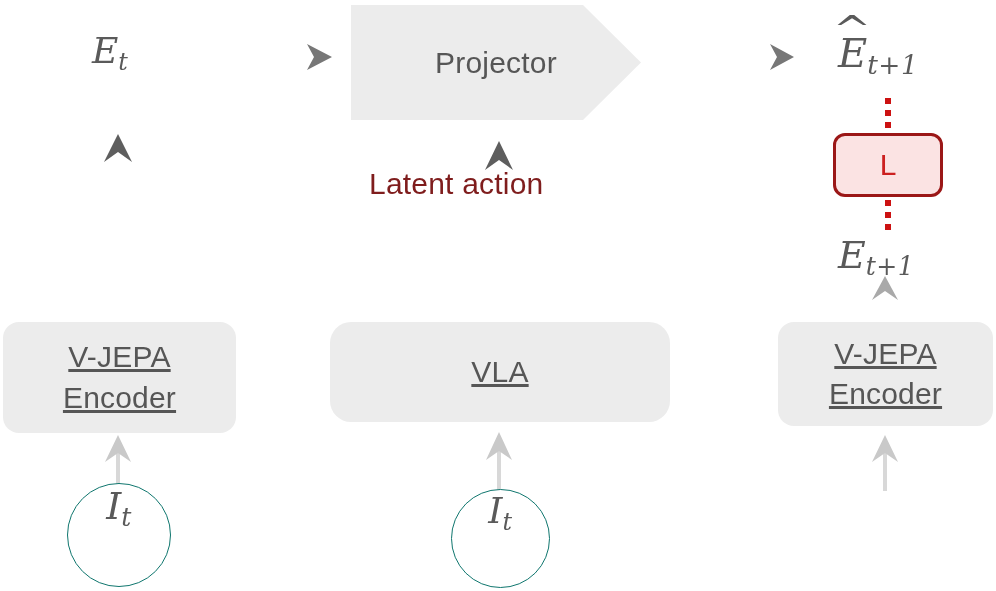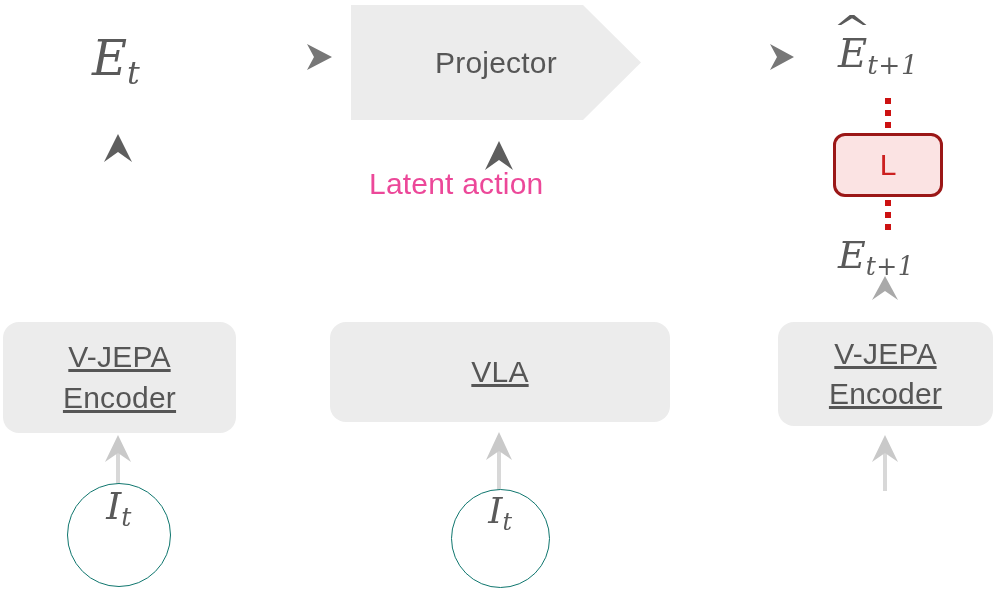--- a/index.html
+++ b/index.html
@@ -93,21 +93,21 @@
     left: 48%;
     top: -0.50em;
     transform: translateX(-50%) scaleX(1.25);
     font-style: normal;
     font-size: 0.92em;
     line-height: 1;
   }
 
   
   .plain-label {
-    color: #ec4899;
+    color: #7f1d1d;
     font-family: "Liberation Sans", sans-serif;
     font-size: 30px;
     line-height: 1.28;
     letter-spacing: 0.2px;
     white-space: nowrap;
   }
 
   
   .loss-box {
     background: #fbe3e3;
@@ -198,21 +198,21 @@
     </g>
   </svg>
 
   <div class="abs projector-wrap" style="left:351px; top:5px; width:290px; height:115px;">
     <svg width="290" height="115">
       <polygon points="0,0 232,0 290,57.5 232,115 0,115" fill="#ececec"></polygon>
     </svg>
     <span class="projector-label">Projector</span>
   </div>
 
-  <div class="abs" style="left:92px; top:30px; font-size:48px;">
+  <div class="abs" style="left:92px; top:30px; font-size:36px;">
     <span class="math">
       <span>E</span><span class="sub">t</span>
     </span>
   </div>
 
   <div class="abs" style="left:838px; top:30px; font-size:40px;">
     <span class="math">
       <span class="hat">E</span><span class="sub">t+1</span>
     </span>
   </div>
@@ -242,21 +242,21 @@
   <div class="abs plain-label" style="left:369px; top:165px; text-align:left;">
     <span class="ln">Latent</span>
     <span class="ln">action</span>
   </div>
 
   <div class="abs proc-box" style="left:3px; top:322px; width:233px; height:111px;">
     <span class="ln">V-JEPA</span>
     <span class="ln">Encoder</span>
   </div>
 
-  <div class="abs proc-box" style="left:330px; top:322px; width:340px; height:100px;">
+  <div class="abs proc-box" style="left:330px; top:322px; width:340px; height:100px;border-radius:21px;">
     <span class="ln">VLA</span>
   </div>
 
   <div class="abs proc-box" style="left:778px; top:322px; width:215px; height:104px;">
     <span class="ln">V-JEPA</span>
     <span class="ln">Encoder</span>
   </div>
 
   <div class="abs img-circle" style="left:67px; top:483px; width:102px; height:102px;">
     <span class="math" style="font-size:38px;">

